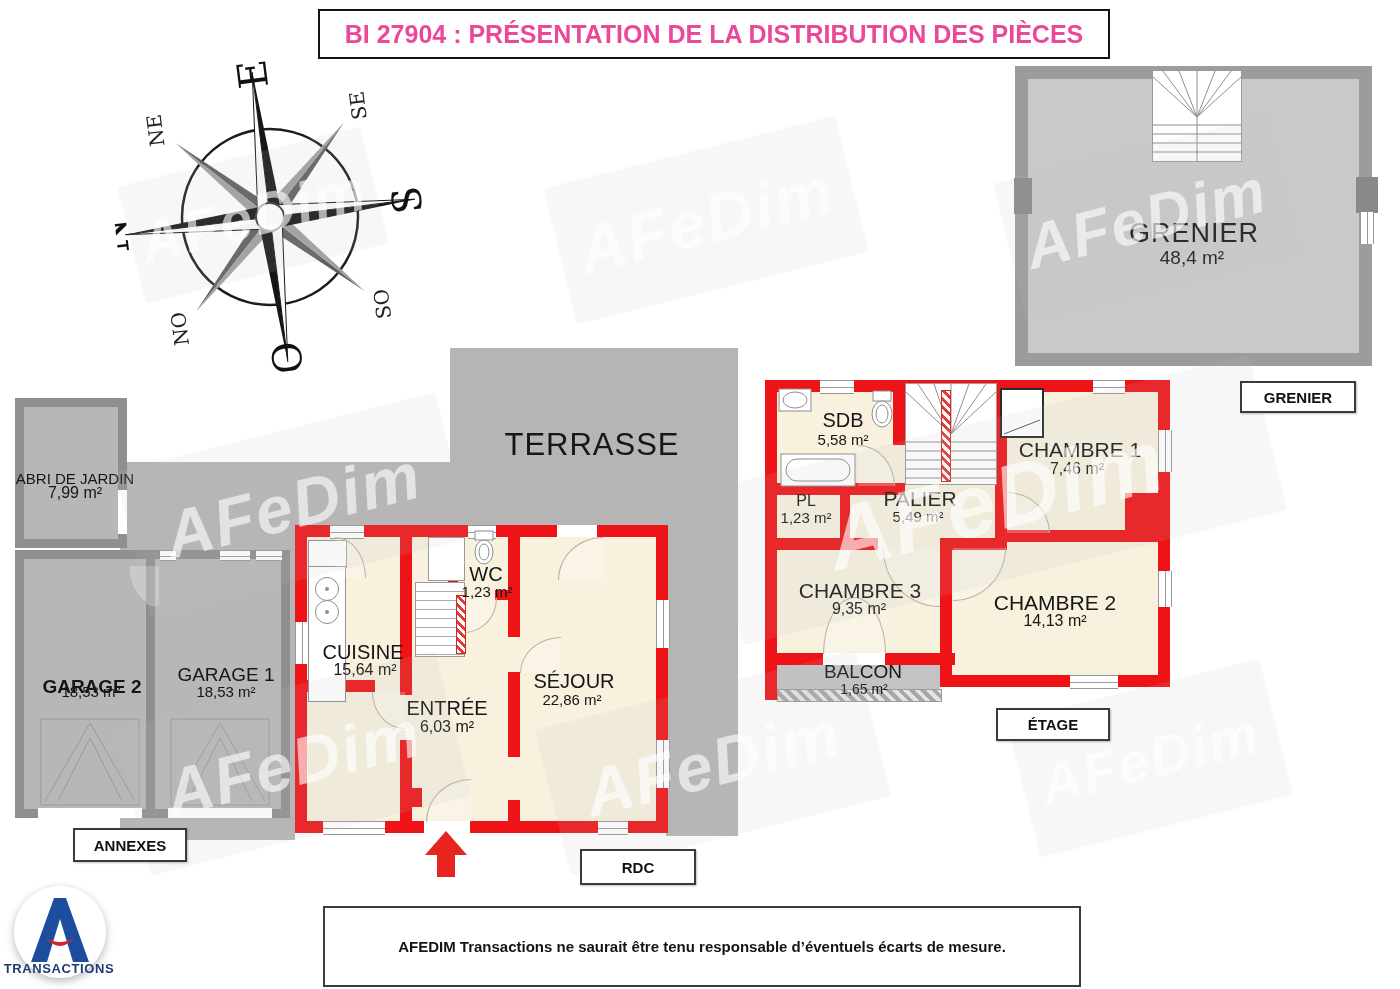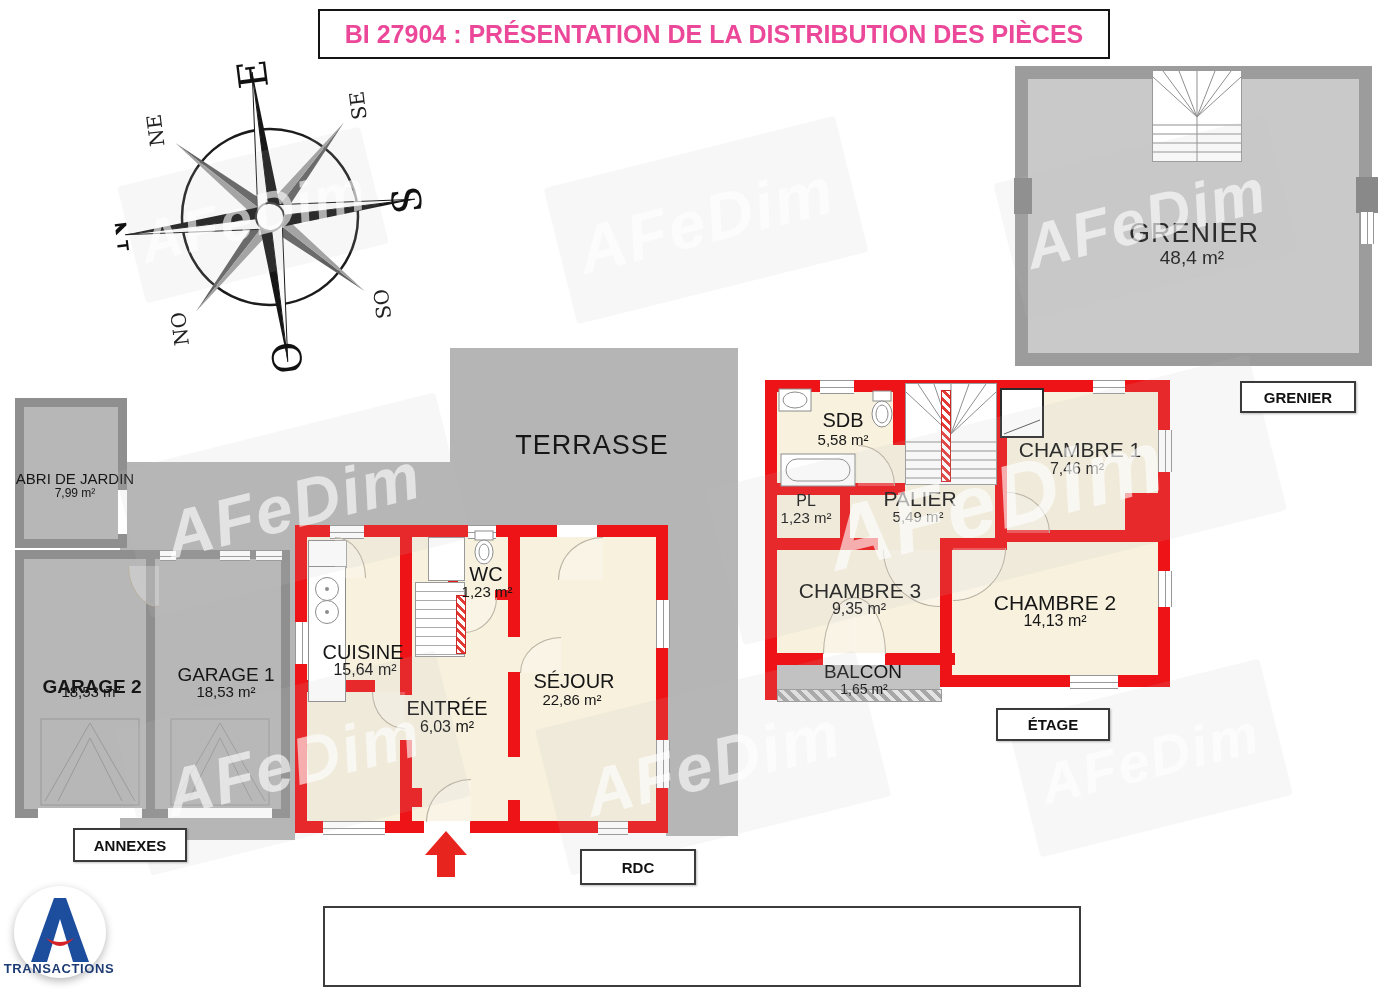--- a/index.html
+++ b/index.html
@@ -124,27 +124,27 @@
   <div class="ra" style="left:1192px;top:258px;font-size:19px;">48,4 m²</div>
   <div class="tagbox" style="left:1240px;top:381px;width:112px;height:28px;">GRENIER</div>
 
   <div class="fill" style="left:450px;top:348px;width:288px;height:177px;background:#b5b5b5;"></div>
   <div class="gw" style="left:450px;top:348px;width:288px;height:7px;"></div>
   <div class="gw" style="left:450px;top:348px;width:6px;height:114px;"></div>
   <div class="gw" style="left:731px;top:348px;width:7px;height:114px;"></div>
   <div class="fill" style="left:120px;top:462px;width:618px;height:63px;background:#b5b5b5;"></div>
   <div class="fill" style="left:120px;top:525px;width:175px;height:315px;background:#b5b5b5;"></div>
   <div class="fill" style="left:666px;top:525px;width:72px;height:311px;background:#b5b5b5;"></div>
-  <div class="rn big" style="left:592px;top:445px;font-size:27px;">TERRASSE</div>
+  <div class="rn big" style="left:592px;top:445px;font-size:31px;">TERRASSE</div>
 
   <div class="fill" style="left:15px;top:398px;width:112px;height:150px;background:#8f8f8f;"></div>
   <div class="fill" style="left:24px;top:407px;width:94px;height:132px;background:#b7b7b7;z-index:9;"></div>
   <div class="gap" style="left:118px;top:490px;width:9px;height:44px;"></div>
   <div class="rn" style="left:75px;top:478px;font-size:15px;font-weight:normal;">ABRI DE JARDIN</div>
-  <div class="ra" style="left:75px;top:493px;font-size:12px;">7,99 m²</div>
+  <div class="ra" style="left:75px;top:493px;font-size:16px;">7,99 m²</div>
 
   <div class="fill" style="left:15px;top:550px;width:275px;height:268px;background:#8f8f8f;"></div>
   <div class="fill" style="left:24px;top:559px;width:122px;height:250px;background:#b7b7b7;z-index:9;"></div>
   <div class="fill" style="left:155px;top:559px;width:126px;height:250px;background:#b7b7b7;z-index:9;"></div>
   <div class="win winh" style="left:160px;top:550px;width:16px;height:9px;"></div>
   <div class="win winh" style="left:220px;top:550px;width:30px;height:9px;"></div>
   <div class="win winh" style="left:256px;top:550px;width:26px;height:9px;"></div>
   <div class="gap" style="left:38px;top:808px;width:104px;height:10px;"></div>
   <div class="gap" style="left:168px;top:808px;width:104px;height:10px;"></div>
   <div class="arc arc-bl" style="left:128px;top:566px;width:30px;height:40px;"></div>
@@ -356,20 +356,21 @@
       <span style="font-size:66px;">AFeDim</span>
     </div>
   <div class="wm" style="left:548px;top:688px;width:330px;height:150px;">
       <span style="font-size:66px;">AFeDim</span>
     </div>
   <div class="wm" style="left:1020px;top:688px;width:260px;height:140px;">
       <span style="font-size:56px;">AFeDim</span>
     </div>
 
   <div class="notice">
+    <div>AFEDIM Transactions ne saurait être tenu responsable d’éventuels écarts de mesure.</div>
   </div>
 
   <div class="logo-circle">
     <svg width="92" height="92" viewBox="0 0 92 92">
       <path d="M17 76 L40 12 L52 12 L75 76 L59 76 L46 33 L33 76 Z" fill="#1d4e9e"></path>
       <path d="M32 52 Q46 68 60 52 Q46 60 32 52 Z" fill="#d6232a"></path>
     </svg>
   </div>
   <div class="logo-text">TRANSACTIONS</div>
 

